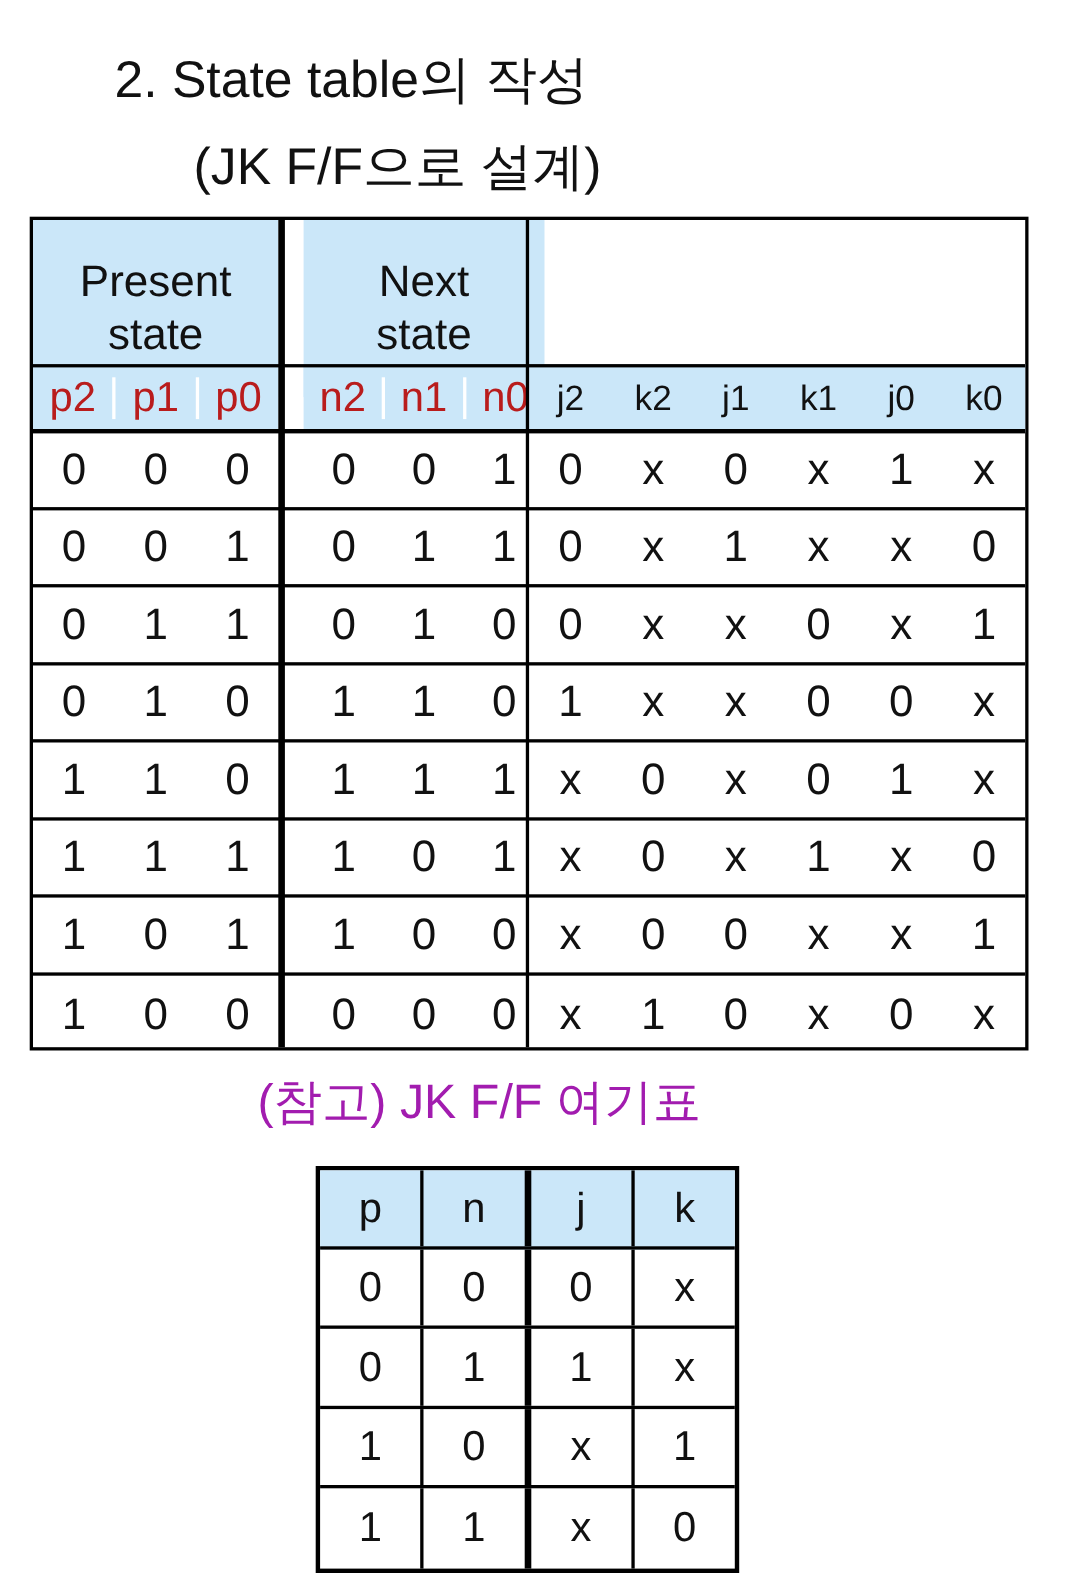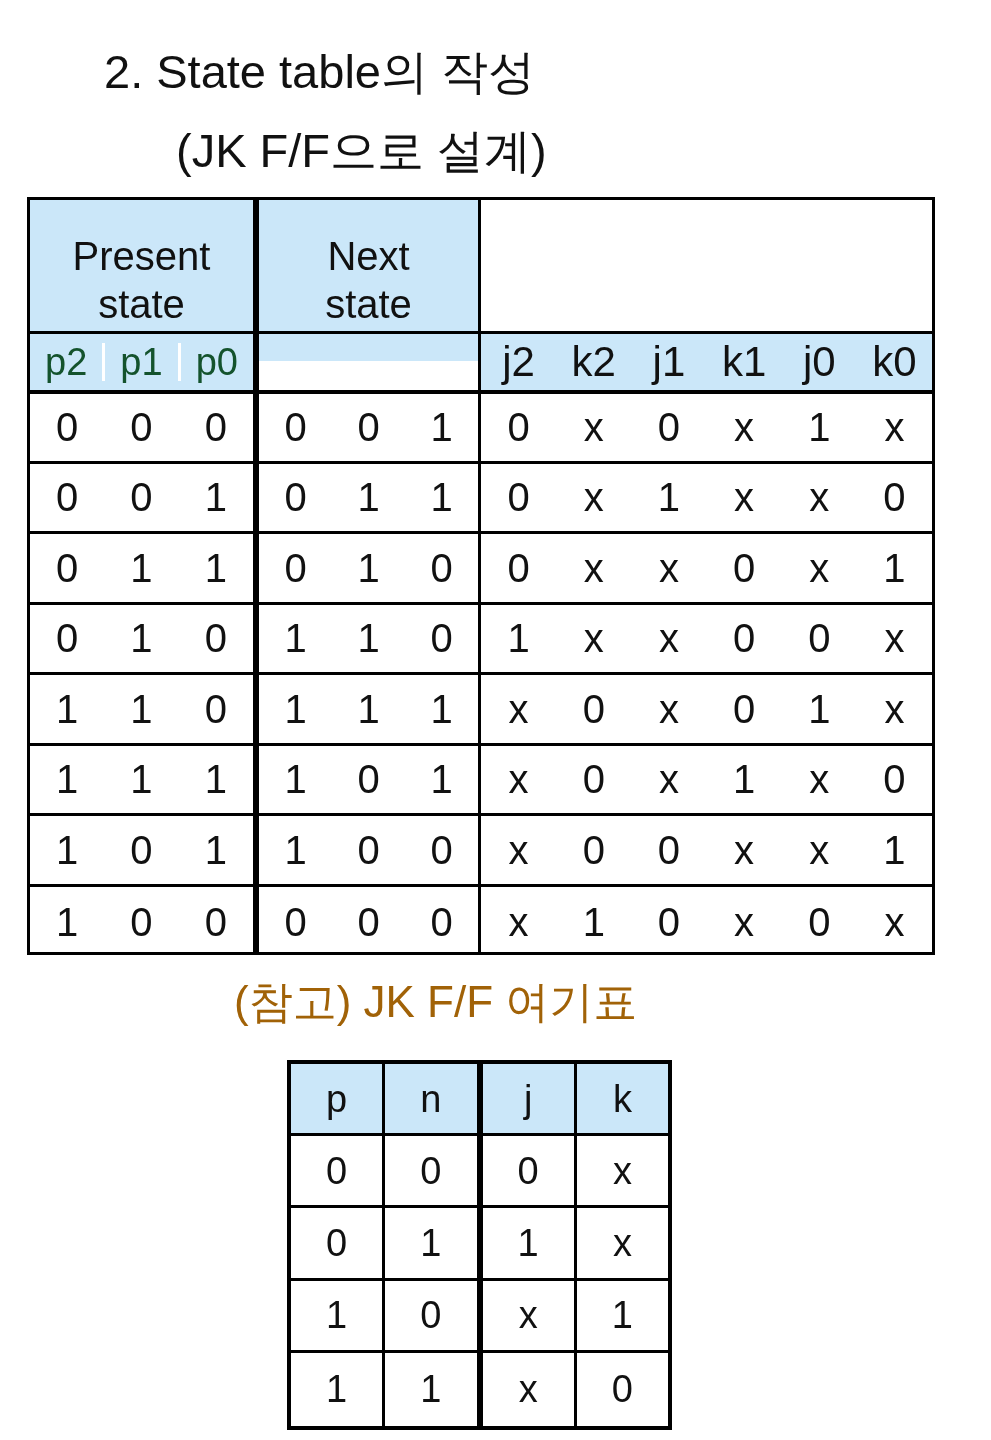--- a/index.html
+++ b/index.html
@@ -30,21 +30,21 @@
   #title-2 { left: 176px; top: 127px; }
 
   #subtitle-ref {
     position: absolute;
     left: 234px;
     top: 980px;
     font-size: 44px;
     font-weight: 400;
     line-height: 1;
     white-space: nowrap;
-    color: #a16207;
+    color: #a21caf;
   }
 
   
   #state-table {
     position: absolute;
     left: 27px;
     top: 197px;
     width: 908px;
     height: 758px;
     box-sizing: border-box;
@@ -73,21 +73,21 @@
     bottom: 0;
   }
 
   .grp {
     position: absolute;
     top: 0;
     bottom: 0;
     box-sizing: border-box;
   }
   .grp-present { left: 0px;   width: 223px; }
-  .grp-next    { left: 229px; width: 219px; }
+  .grp-next    { left: 246px; width: 219px; }
   .grp-jk      { left: 451px; width: 451px; }
 
   .hdr-row .grp, .sub-row .grp { background: #cbe7f9; }
 
   .hdr-cell {
     width: 100%;
     height: 100%;
     display: flex;
     flex-direction: column;
     align-items: center;
@@ -143,29 +143,29 @@
     display: flex;
     width: 100%;
     height: 100%;
     align-items: center;
   }
   .sub-cells.triple > div {
     flex: 1 1 0;
     text-align: center;
     font-size: 38px;
     line-height: 1;
-    color: #14532d;
+    color: #b91c1c;
     border-right: 3px solid #ffffff;
     box-sizing: border-box;
   }
   .sub-cells.triple > div:last-child { border-right: none; }
   .sub-cells.six > div {
     flex: 1 1 0;
     text-align: center;
-    font-size: 42px;
+    font-size: 32px;
     line-height: 1;
     color: #111;
   }
 
   
   .drow {
     position: relative;
     height: 70.5px;
     border-bottom: 3px solid #000;
     box-sizing: border-box;
@@ -244,20 +244,27 @@
       </div>
     </div>
   </div>
 
   <div class="sub-row">
     <div class="grp grp-present">
       <div class="sub-cells triple">
         <div>p2</div>
         <div>p1</div>
         <div>p0</div>
+      </div>
+    </div>
+    <div class="grp grp-next">
+      <div class="sub-cells triple">
+        <div>n2</div>
+        <div>n1</div>
+        <div>n0</div>
       </div>
     </div>
     <div class="grp grp-jk">
       <div class="sub-cells six">
         <div>j2</div>
         <div>k2</div>
         <div>j1</div>
         <div>k1</div>
         <div>j0</div>
         <div>k0</div>

